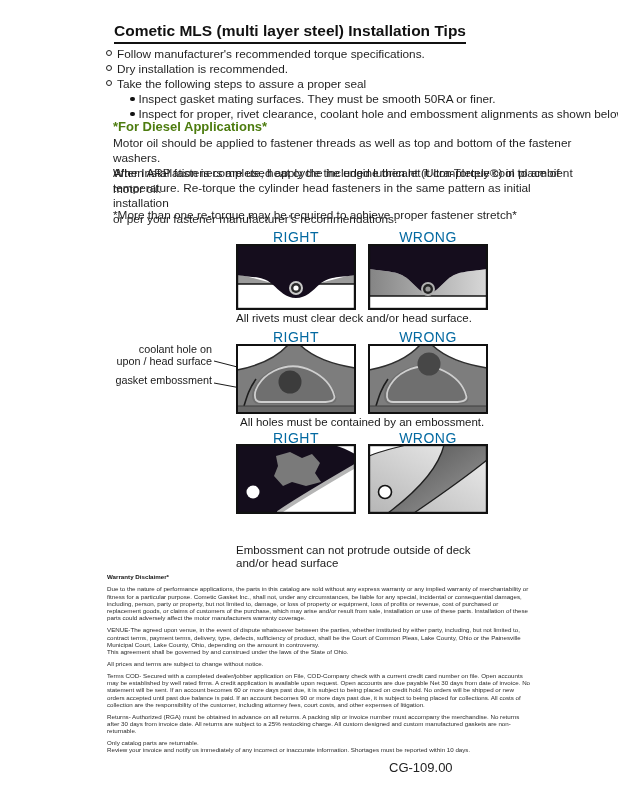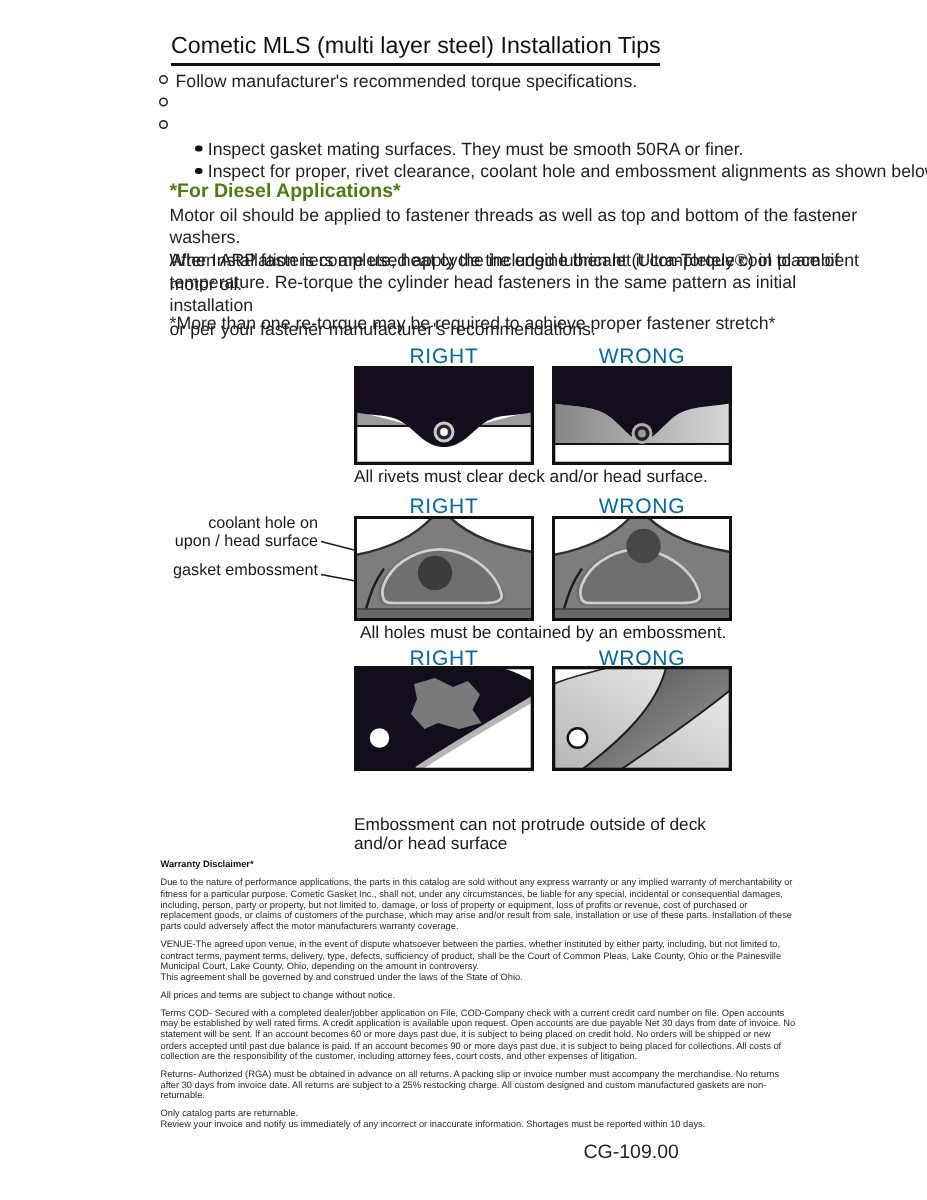--- a/index.html
+++ b/index.html
@@ -2,21 +2,21 @@
 <html><head>
 <meta charset="utf-8">
 <style>
   html,body{margin:0;padding:0;background:#ffffff;}
   .page{
     position:relative;width:618px;height:800px;background:#ffffff;overflow:hidden;
     font-family:"Liberation Sans","DejaVu Sans",sans-serif;color:#1f1f1f;
   }
   .abs{position:absolute;}
   .title{
-    left:114px;top:22px;font-size:15.5px;font-weight:normal;color:#111;
+    left:114px;top:22px;font-size:15.5px;font-weight:bold;color:#111;
     border-bottom:2px solid #111;padding-bottom:2px;white-space:nowrap;
   }
   .bullet-row{left:106px;height:15px;font-size:11.8px;white-space:nowrap;}
   .sub-row{left:130px;}
   .marker-open{
     display:inline-block;width:4px;height:4px;border:1px solid #222;border-radius:50%;
     margin-right:5px;vertical-align:2px;background:#fff;
   }
   .marker-filled{
     display:inline-block;width:4.5px;height:4.5px;border-radius:50%;
@@ -37,24 +37,24 @@
 <body>
 
 <div class="page">
 
   <div class="abs title">Cometic MLS (multi layer steel) Installation Tips</div>
 
   <div class="abs bullet-row" style="top:47px;">
     <span class="marker-open"></span><span>Follow manufacturer's recommended torque specifications.</span>
   </div>
   <div class="abs bullet-row" style="top:62px;">
-    <span class="marker-open"></span>
+    <span class="marker-open"></span><span>Dry installation is recommended.</span>
   </div>
   <div class="abs bullet-row" style="top:77px;">
-    <span class="marker-open"></span>
+    <span class="marker-open"></span><span>Take the following steps to assure a proper seal</span>
   </div>
   <div class="abs bullet-row sub-row" style="top:92px;">
     <span class="marker-filled"></span><span>Inspect gasket mating surfaces.  They must be smooth 50RA or finer.</span>
   </div>
   <div class="abs bullet-row sub-row" style="top:107px;">
     <span class="marker-filled"></span><span>Inspect for proper, rivet clearance, coolant hole and embossment alignments as shown below.</span>
   </div>
 
   <div class="abs diesel-heading">*For Diesel Applications*</div>
   <div class="abs para" style="top:136px;">Motor oil should be applied to fastener threads as well as top and bottom of the fastener washers.

